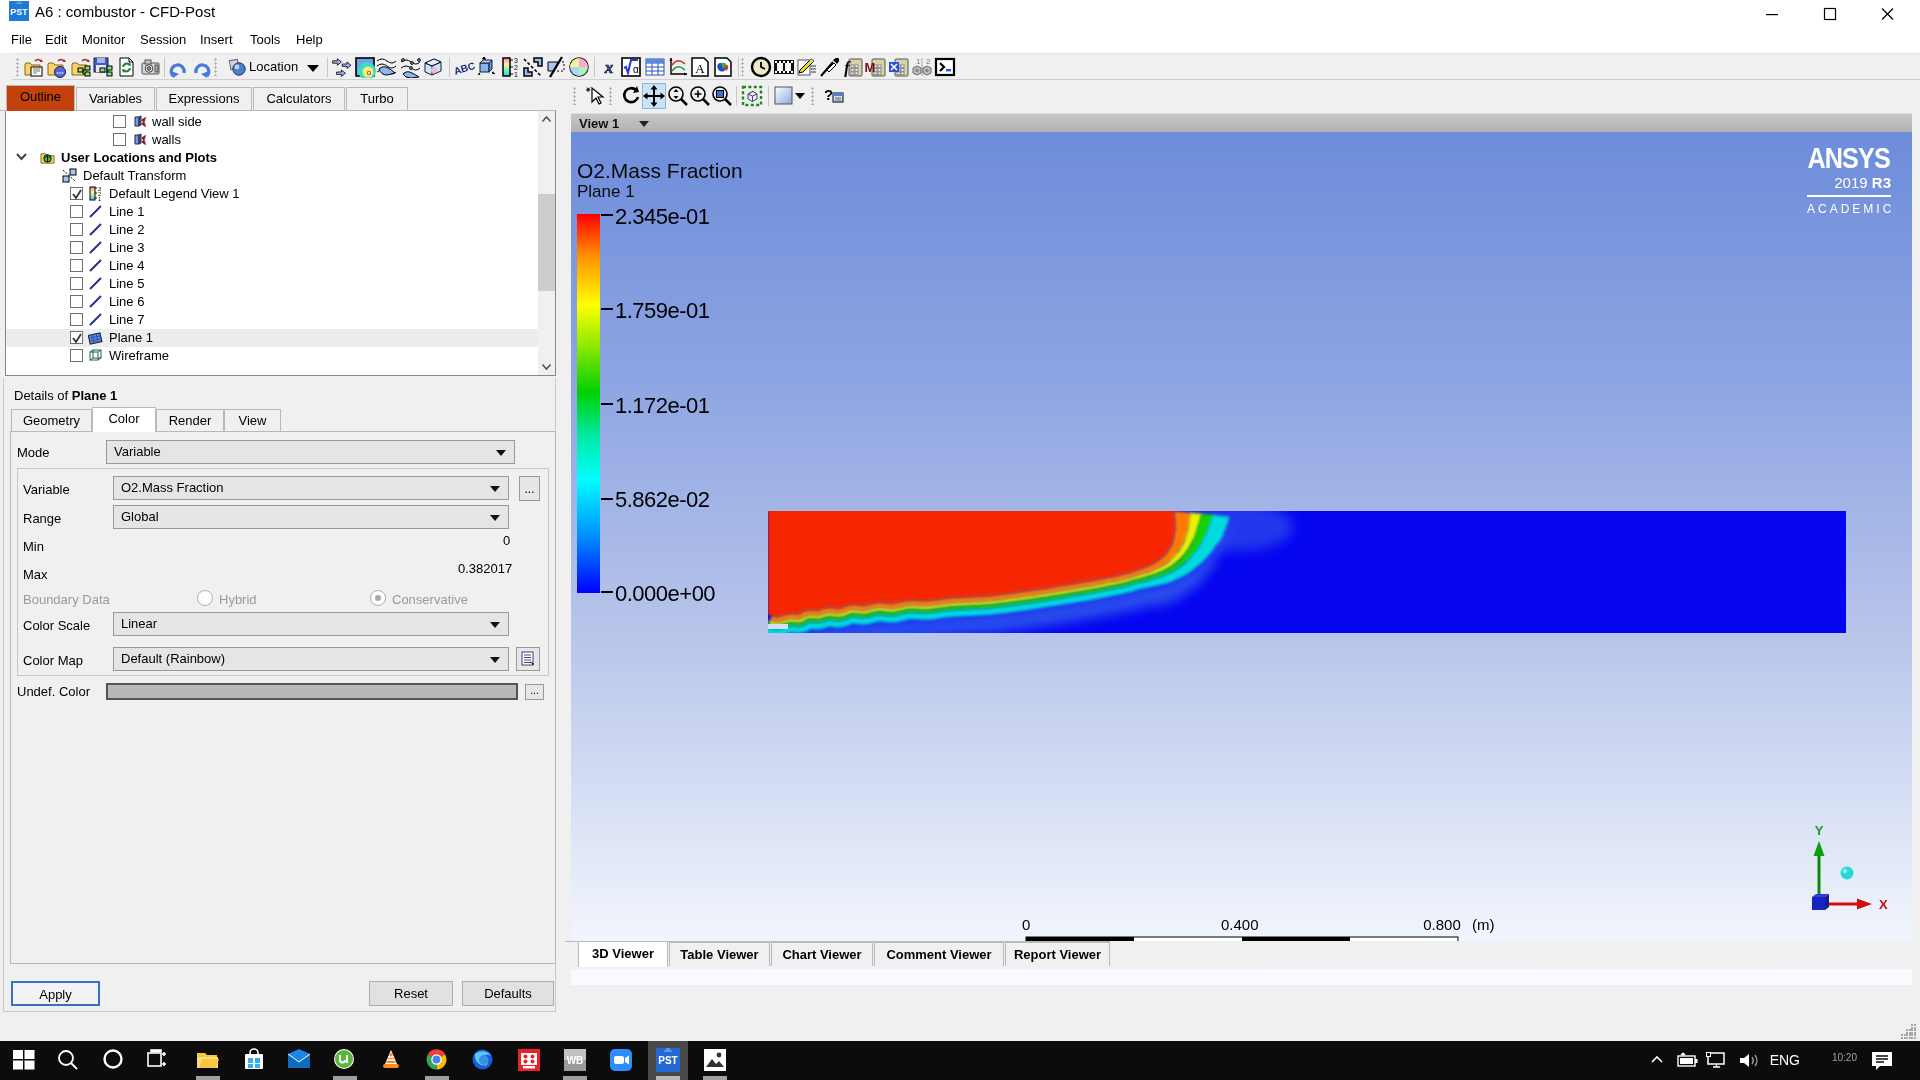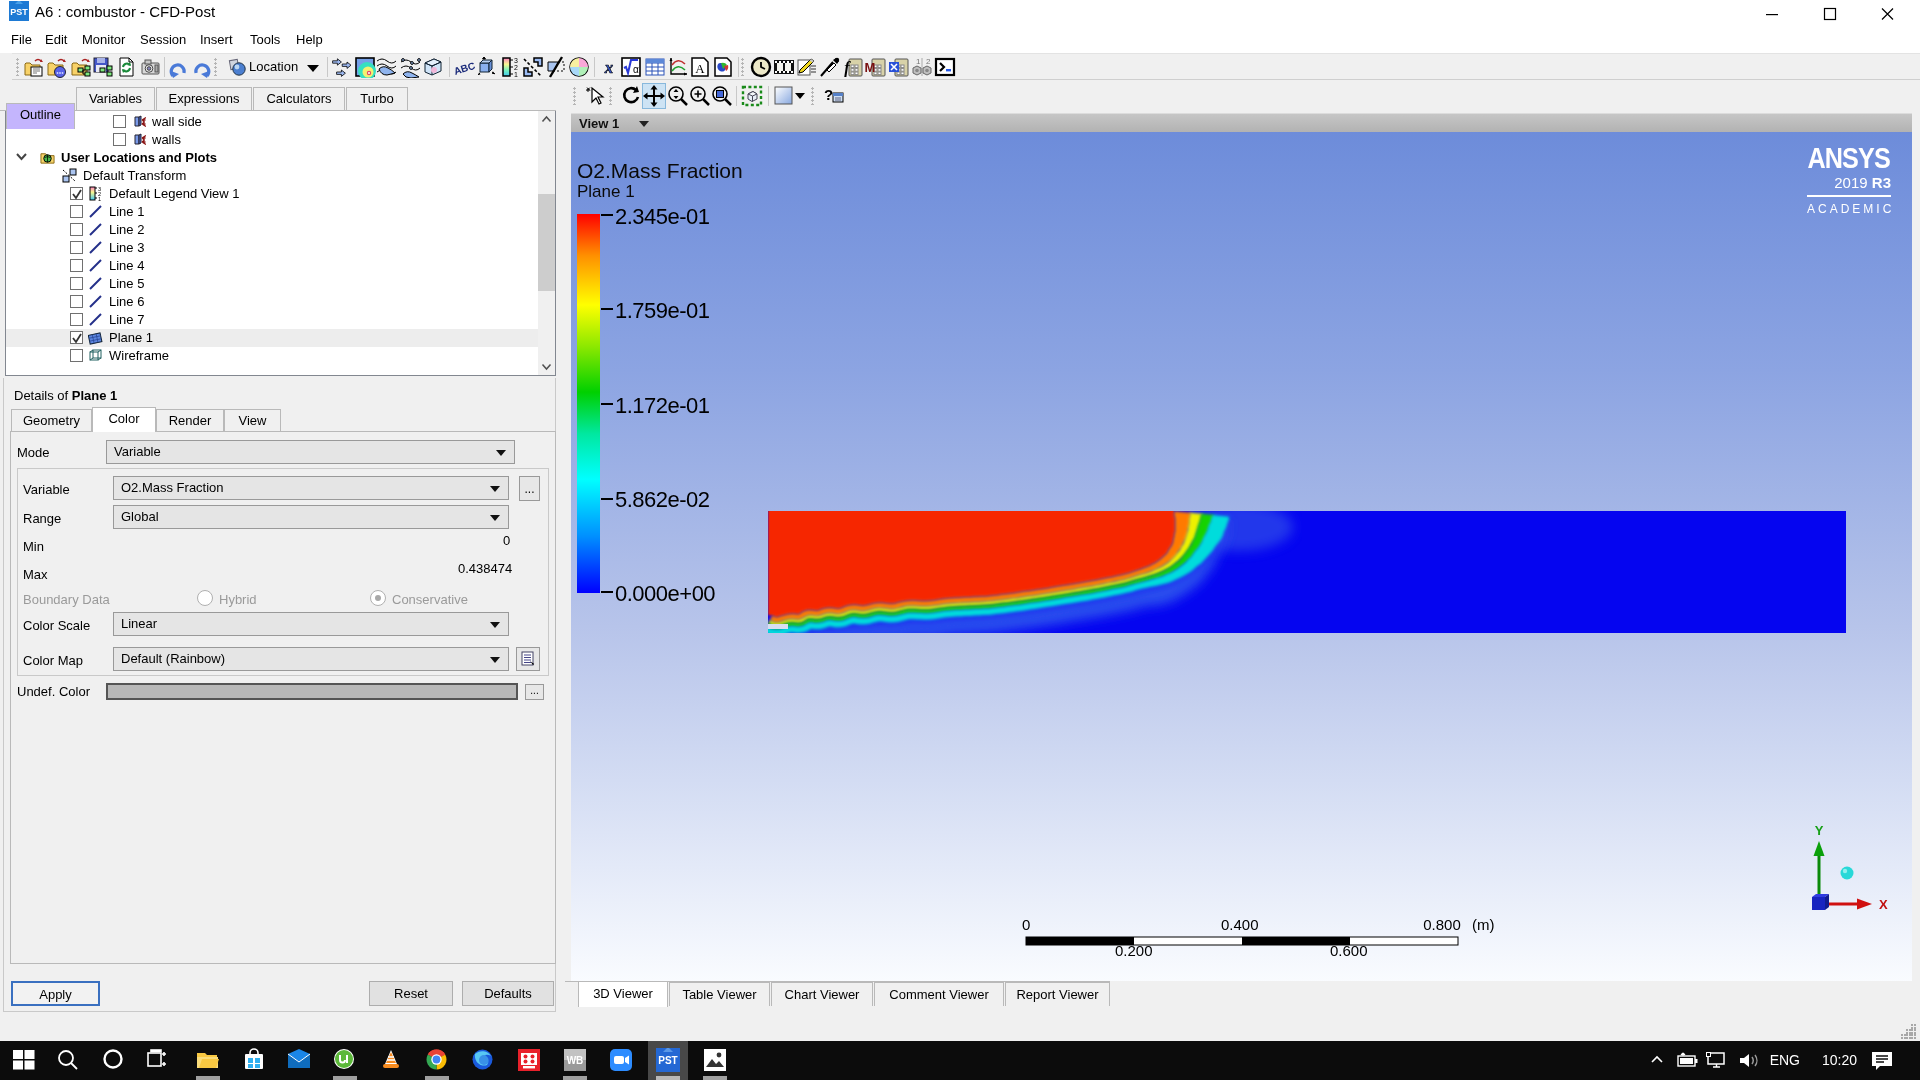--- a/index.html
+++ b/index.html
@@ -13,21 +13,21 @@
 #menubar { position:absolute; left:0; top:28px; width:1920px; height:25px; background:#fff; }
 .menu { position:absolute; top:4px; font-size:13px; color:#000; }
 #toolbar { position:absolute; left:0; top:53px; width:1920px; height:27px; background:#f0f0f0; border-top:1px solid #e3e3e3; border-bottom:1px solid #cfcfcf;margin-left:12px; }
 .tbi { position:absolute; top:2px; width:22px; height:22px; }
 .tsep { position:absolute; top:3px; width:1px; height:20px; background:#c8c8c8; }
 .grip { position:absolute; top:4px; width:4px; height:18px;
   background-image:radial-gradient(circle at 1.5px 1.5px, #b5b5b5 1px, transparent 1.2px);
   background-size:4px 4px; }
 #leftpanel { position:absolute; left:0; top:81px; width:565px; height:960px; background:#f0f0f0; }
 .ltab { position:absolute; top:6px; height:23px; background:#f0f0f0; border:1px solid #b9b9b9; border-bottom:none; font-size:13px; text-align:center; color:#000; padding-top:3px; }
-.ltab.act { background:#c4b5fd; top:4px; height:26px; z-index:3;margin-top:18px; }
+.ltab.act { background:#c2410c; top:4px; height:26px; z-index:3; }
 #tabline { position:absolute; left:0px; top:29px; width:556px; height:1px; background:#b9b9b9; z-index:1; }
 #tree { position:absolute; left:5px; top:29px; width:551px; height:266px; background:#fff; border:1px solid #828790; font-size:13px; overflow:hidden; }
 .trow { position:absolute; left:0; height:18px; width:532px; }
 .trow .txt { position:absolute; top:1px; font-size:13px; color:#000; white-space:nowrap; }
 .cb { position:absolute; width:13px; height:13px; background:#fff; border:1px solid #707070; top:2px; }
 .ticon { position:absolute; top:1px; width:15px; height:15px; }
 #vscroll { position:absolute; right:0px; top:0px; width:17px; height:264px; background:#f0f0f0; }
 #detlabel { position:absolute; left:14px; top:307px; font-size:13px; color:#000; }
 .dtab { position:absolute; top:328px; height:22px; background:#f0f0f0; border:1px solid #b9b9b9; border-bottom:none; font-size:13px; text-align:center; color:#000; padding-top:3px; }
 .dtab.act { background:#fff; top:326px; height:25px; z-index:3; }
@@ -40,21 +40,21 @@
 .gray { color:#9a9a9a; }
 .radio { position:absolute; width:16px; height:16px; border:1px solid #b0b0b0; border-radius:50%; background:#fff; }
 .radio .dot { position:absolute; left:4px; top:4px; width:6px; height:6px; border-radius:50%; background:#a8a8a8; }
 #bbar { position:absolute; left:0; top:895px; width:565px; height:46px; }
 .pbtn { position:absolute; height:25px; font-size:13px; text-align:center; padding-top:4px; color:#000; }
 #viewer { position:absolute; left:565px; top:81px; width:1355px; height:960px; background:#f0f0f0; }
 #vtoolbar { position:absolute; left:0; top:0; width:1355px; height:31px; background:#f0f0f0; }
 .vti { position:absolute; top:4px; width:22px; height:22px; }
 #view1bar { position:absolute; left:6px; top:32px; width:1341px; height:19px; background:linear-gradient(#c6c6c6,#b2b2b2); border-top:1px solid #dcdcdc; }
 #viewport { position:absolute; left:6px; top:51px; width:1341px; height:853px; background:linear-gradient(#6d8cda 0%, #8ca4e2 28%, #b7c4ea 58%, #d3dcf3 76%, #fafcff 100%); overflow:hidden; }
-#vtabs { position:absolute; left:0px; top:900px; width:1355px; height:28px; background:#f0f0f0; }
+#vtabs { position:absolute; left:0px; top:860px; width:1355px; height:28px; background:#f0f0f0;font-weight:bold; }
 .vtab { position:absolute; top:1px; height:24px; background:#f0f0f0; border:1px solid #b9b9b9; border-bottom:none; font-size:13px; text-align:center; color:#000; padding-top:4px; }
 .vtab.act { background:#fff; height:26px; z-index:2; }
 #taskbar { position:absolute; left:0; top:1041px; width:1920px; height:39px; background:#0c0c0c; }
 .tbicon { position:absolute; top:7px; width:24px; height:24px; }
 .runbar { position:absolute; top:35px; height:4px; background:#9f9f9f; }
 #tray { position:absolute; right:0; top:0; height:39px; color:#fff; }
 .legendlbl { position:absolute; font-size:22px; color:#000; letter-spacing:-0.5px; }
 .legtick { position:absolute; width:12px; height:2px; background:#000; }
 </style>
 </head>
@@ -580,21 +580,21 @@
       <div class="combo" style="left:95px;top:8px;width:409px">Variable<div class="carr"></div></div>
       <div id="groupbox"></div>
       <div class="flabel" style="left:12px;top:50px">Variable</div>
       <div class="combo" style="left:102px;top:44px;width:396px">O2.Mass Fraction<div class="carr"></div></div>
       <div class="btn3" style="left:508px;top:44px;width:21px;height:25px;padding-top:5px">...</div>
       <div class="flabel" style="left:12px;top:79px">Range</div>
       <div class="combo" style="left:102px;top:73px;width:396px">Global<div class="carr"></div></div>
       <div class="flabel" style="left:12px;top:107px">Min</div>
       <div class="flabel" style="left:492px;top:101px">0</div>
       <div class="flabel" style="left:12px;top:135px">Max</div>
-      <div class="flabel" style="left:447px;top:129px">0.438474</div>
+      <div class="flabel" style="left:447px;top:129px">0.382017</div>
       <div class="flabel gray" style="left:12px;top:160px">Boundary Data</div>
       <div class="radio" style="left:186px;top:158px"></div>
       <div class="flabel gray" style="left:208px;top:160px">Hybrid</div>
       <div class="radio" style="left:359px;top:158px">
           <div class="dot"></div>
         </div>
       <div class="flabel gray" style="left:381px;top:160px">Conservative</div>
       <div class="flabel" style="left:12px;top:186px">Color Scale</div>
       <div class="combo" style="left:102px;top:180px;width:396px">Linear<div class="carr"></div></div>
       <div class="flabel" style="left:12px;top:221px">Color Map</div>
@@ -920,19 +920,19 @@
         <rect x="3" y="2" width="16" height="11" fill="none" stroke="#fff" stroke-width="1.5"></rect>
         <path d="M8 16 h7 M11.5 13 v3" stroke="#fff" stroke-width="1.4"></path>
         <rect x="1" y="1" width="5" height="5" fill="#0c0c0c"></rect>
         <rect x="1.5" y="1.5" width="4" height="4" fill="none" stroke="#fff"></rect>
       </svg>
     <svg style="position:absolute;right:160px;top:10px" width="22" height="18">
         <path d="M2 7 v5 h4 l5 4 V3 L6 7 Z" fill="#fff"></path>
         <path d="M14 6 a6 6 0 0 1 0 7 M17 4 a9 9 0 0 1 0 11" fill="none" stroke="#9a9a9a" stroke-width="1.5"></path>
       </svg>
     <div style="position:absolute;right:120px;top:11px;font-size:14px;color:#fff">ENG</div>
-    <div style="position:absolute;right:63px;top:11px;font-size:14px;color:#ffffff">10:20</div>
+    <div style="position:absolute;right:63px;top:11px;font-size:10px;color:#a3a3a3">10:20</div>
     <svg style="position:absolute;right:26px;top:9px" width="24" height="22">
         <path d="M2 2 h20 v14 h-12 l-4 4 v-4 H2 Z" fill="#fff"></path>
         <path d="M6 6 h12 M6 9 h12 M6 12 h8" stroke="#0c0c0c" stroke-width="1.6"></path>
       </svg>
   </div>
 </div>
 
 </body></html>

